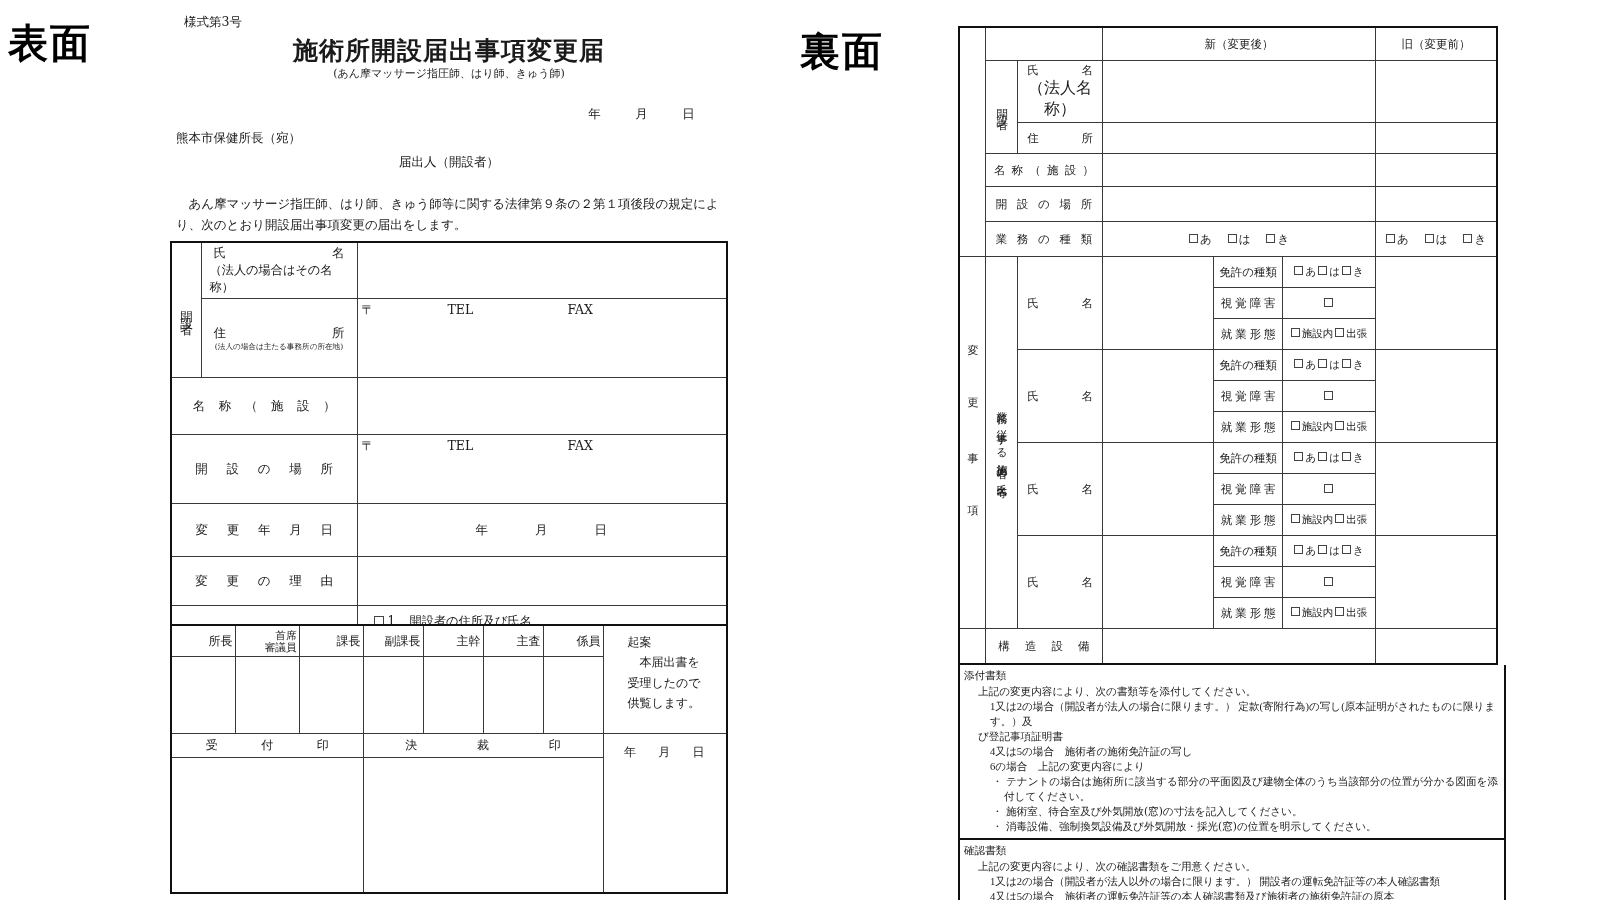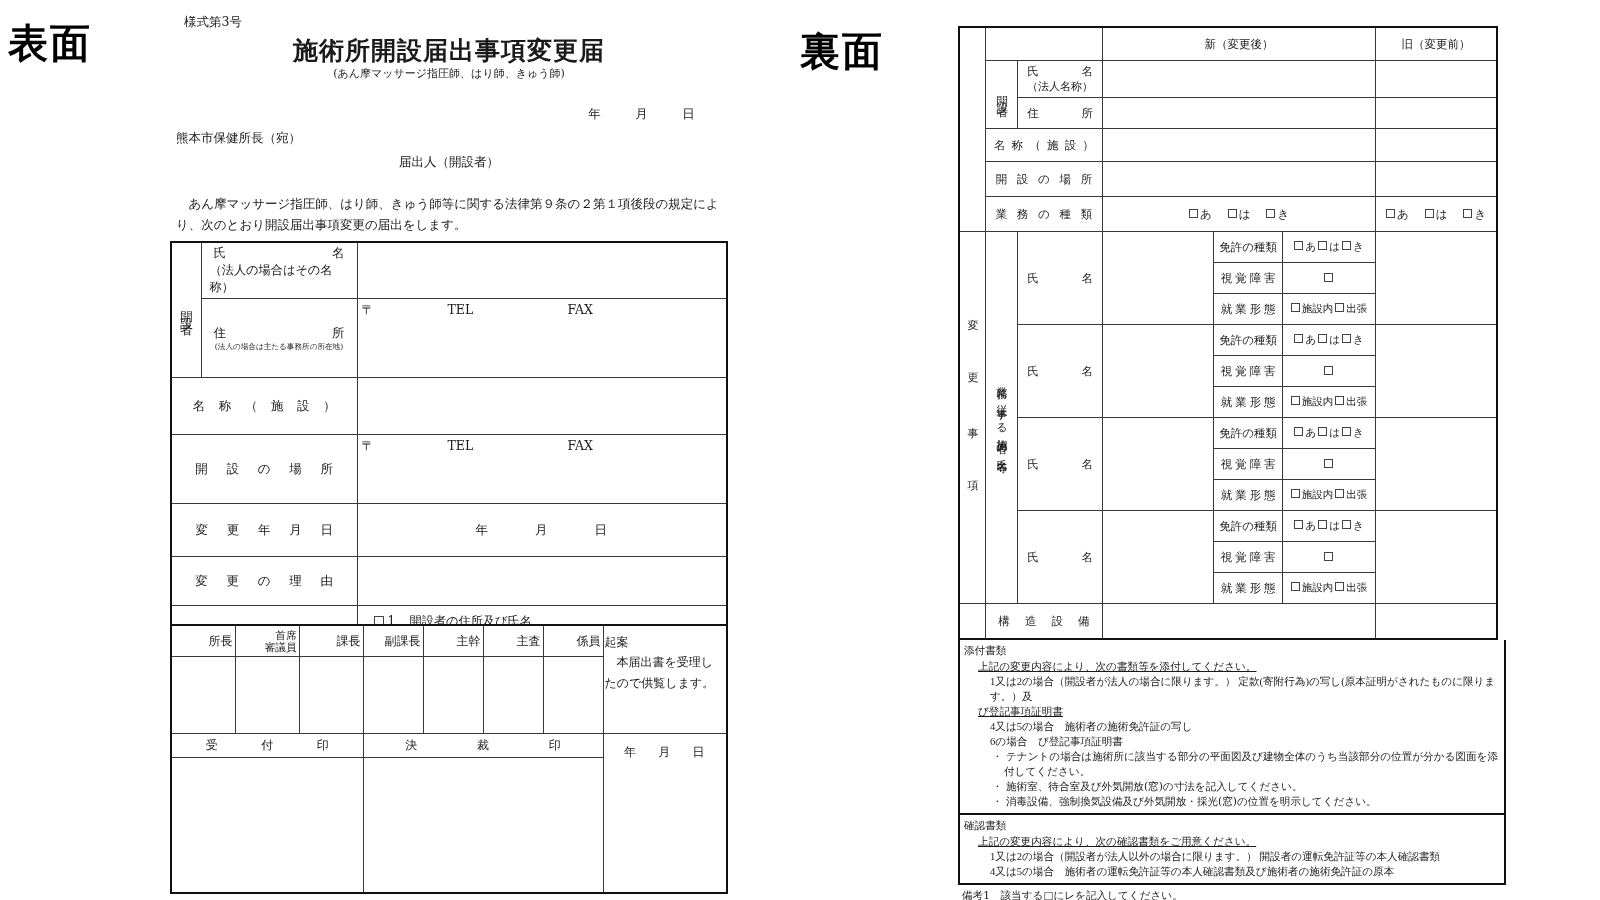--- a/index.html
+++ b/index.html
@@ -54,39 +54,39 @@
   .ctr-date{display:flex;justify-content:center;gap:46px;letter-spacing:1px;}
   .chk-list{font-size:12.2px;line-height:1.5;padding:4px 2px 4px 6px;}
   .chk-list div{white-space:nowrap;margin-left:6px;}
   .cb{display:inline-block;width:8px;height:8px;border:1px solid #444;margin-right:4px;
       vertical-align:-1px;background:#fff;}
   .indent{padding-left:22px;}
   .num{display:inline-block;width:22px;}
 
   #tbl-approve{position:absolute;left:2px;top:620px;width:556px;}
   #tbl-approve td{text-align:right;font-size:12px;padding:3px 2px;}
-  .kian{text-align:left !important;font-size:12.5px;line-height:1.7;padding:6px 1px !important;vertical-align:top !important;}
+  .kian{text-align:left !important;font-size:12.5px;line-height:1.7;padding:6px 24px !important;vertical-align:top !important;}
   .kian .ind{text-indent:1em;display:block;}
   .kian-date{display:flex;justify-content:space-around;padding:0 8px;letter-spacing:1px;}
 
   
   #back{position:absolute;left:958px;top:26px;width:540px;}
   #tbl-back{width:540px;}
   #tbl-back td{font-size:11.5px;padding:2px 3px;text-align:center;}
   .sp4{display:flex;justify-content:space-between;padding:0 6px;}
   .sp3{display:flex;justify-content:space-around;padding:0 2px;}
   .cbrow{display:flex;justify-content:center;gap:16px;}
   .cbrow2{display:flex;justify-content:center;gap:2px;font-size:10.5px;}
   .cbs{display:inline-block;width:7px;height:7px;border:1px solid #444;margin-right:2px;vertical-align:0px;}
   .vlab{writing-mode:vertical-rl;text-orientation:upright;letter-spacing:5px;line-height:1;text-align:center;display:block;margin:0 auto;}
   .vlab-s{writing-mode:vertical-rl;text-orientation:upright;letter-spacing:2px;line-height:1;text-align:center;display:block;margin:0 auto;font-size:11px;}
 
   .notebox{border:2px solid #111;border-top:none;width:536px;padding:3px 4px 4px 4px;font-size:10.6px;line-height:1.42;}
   .notebox .h{margin:0 0 1px 0;}
-  .notebox .l1{padding-left:14px;text-decoration:underline;}
+  .notebox .l1{padding-left:14px;}
   .notebox .l2{padding-left:26px;font-family:Liberation Serif, serif;}
   .notebox .l3{padding-left:40px;text-indent:-12px;}
   .footnotes{width:540px;font-size:10.6px;line-height:1.5;padding-top:3px;padding-left:4px;}
 </style>
 </head>
 <body>
 
 <div class="side-label" id="lbl-front">表面</div>
 <div class="side-label" id="lbl-back">裏面</div>
 
@@ -322,21 +322,21 @@
       <tr>
         <td rowspan="5" style="border:none"></td>
         <td rowspan="2" style="padding:4px 0">
           <span class="vlab" style="font-size:11.5px">開設者</span>
         </td>
         <td style="height:32px">
           <div class="sp4">
             <span>氏</span>
             <span>名</span>
           </div>
-          <div style="font-size:11px">（法人名称）</div>
+          <div style="font-size:16px">（法人名称）</div>
         </td>
         <td colspan="3"></td>
         <td></td>
       </tr>
 
       <tr>
         <td style="height:26px">
           <div class="sp4">
             <span>住</span>
             <span>所</span>
@@ -606,21 +606,21 @@
       </tr>
     </tbody>
   </table>
 
   <div class="notebox">
     <div class="h">添付書類</div>
     <div class="l1">上記の変更内容により、次の書類等を添付してください。</div>
     <div class="l2">1又は2の場合（開設者が法人の場合に限ります。） 定款(寄附行為)の写し(原本証明がされたものに限ります。）及</div>
     <div class="l1">び登記事項証明書</div>
     <div class="l2">4又は5の場合　施術者の施術免許証の写し</div>
-    <div class="l2">6の場合　び登記事項証明書</div>
+    <div class="l2">6の場合　上記の変更内容により</div>
     <div class="l3">・&nbsp;<span>テナントの場合は施術所に該当する部分の平面図及び建物全体のうち当該部分の位置が分かる図面を添付してください。</span></div>
     <div class="l3">・&nbsp;<span>施術室、待合室及び外気開放(窓)の寸法を記入してください。</span></div>
     <div class="l3">・&nbsp;<span>消毒設備、強制換気設備及び外気開放・採光(窓)の位置を明示してください。</span></div>
   </div>
 
   <div class="notebox">
     <div class="h">確認書類</div>
     <div class="l1">上記の変更内容により、次の確認書類をご用意ください。</div>
     <div class="l2">1又は2の場合（開設者が法人以外の場合に限ります。） 開設者の運転免許証等の本人確認書類</div>
     <div class="l2">4又は5の場合　施術者の運転免許証等の本人確認書類及び施術者の施術免許証の原本</div>

